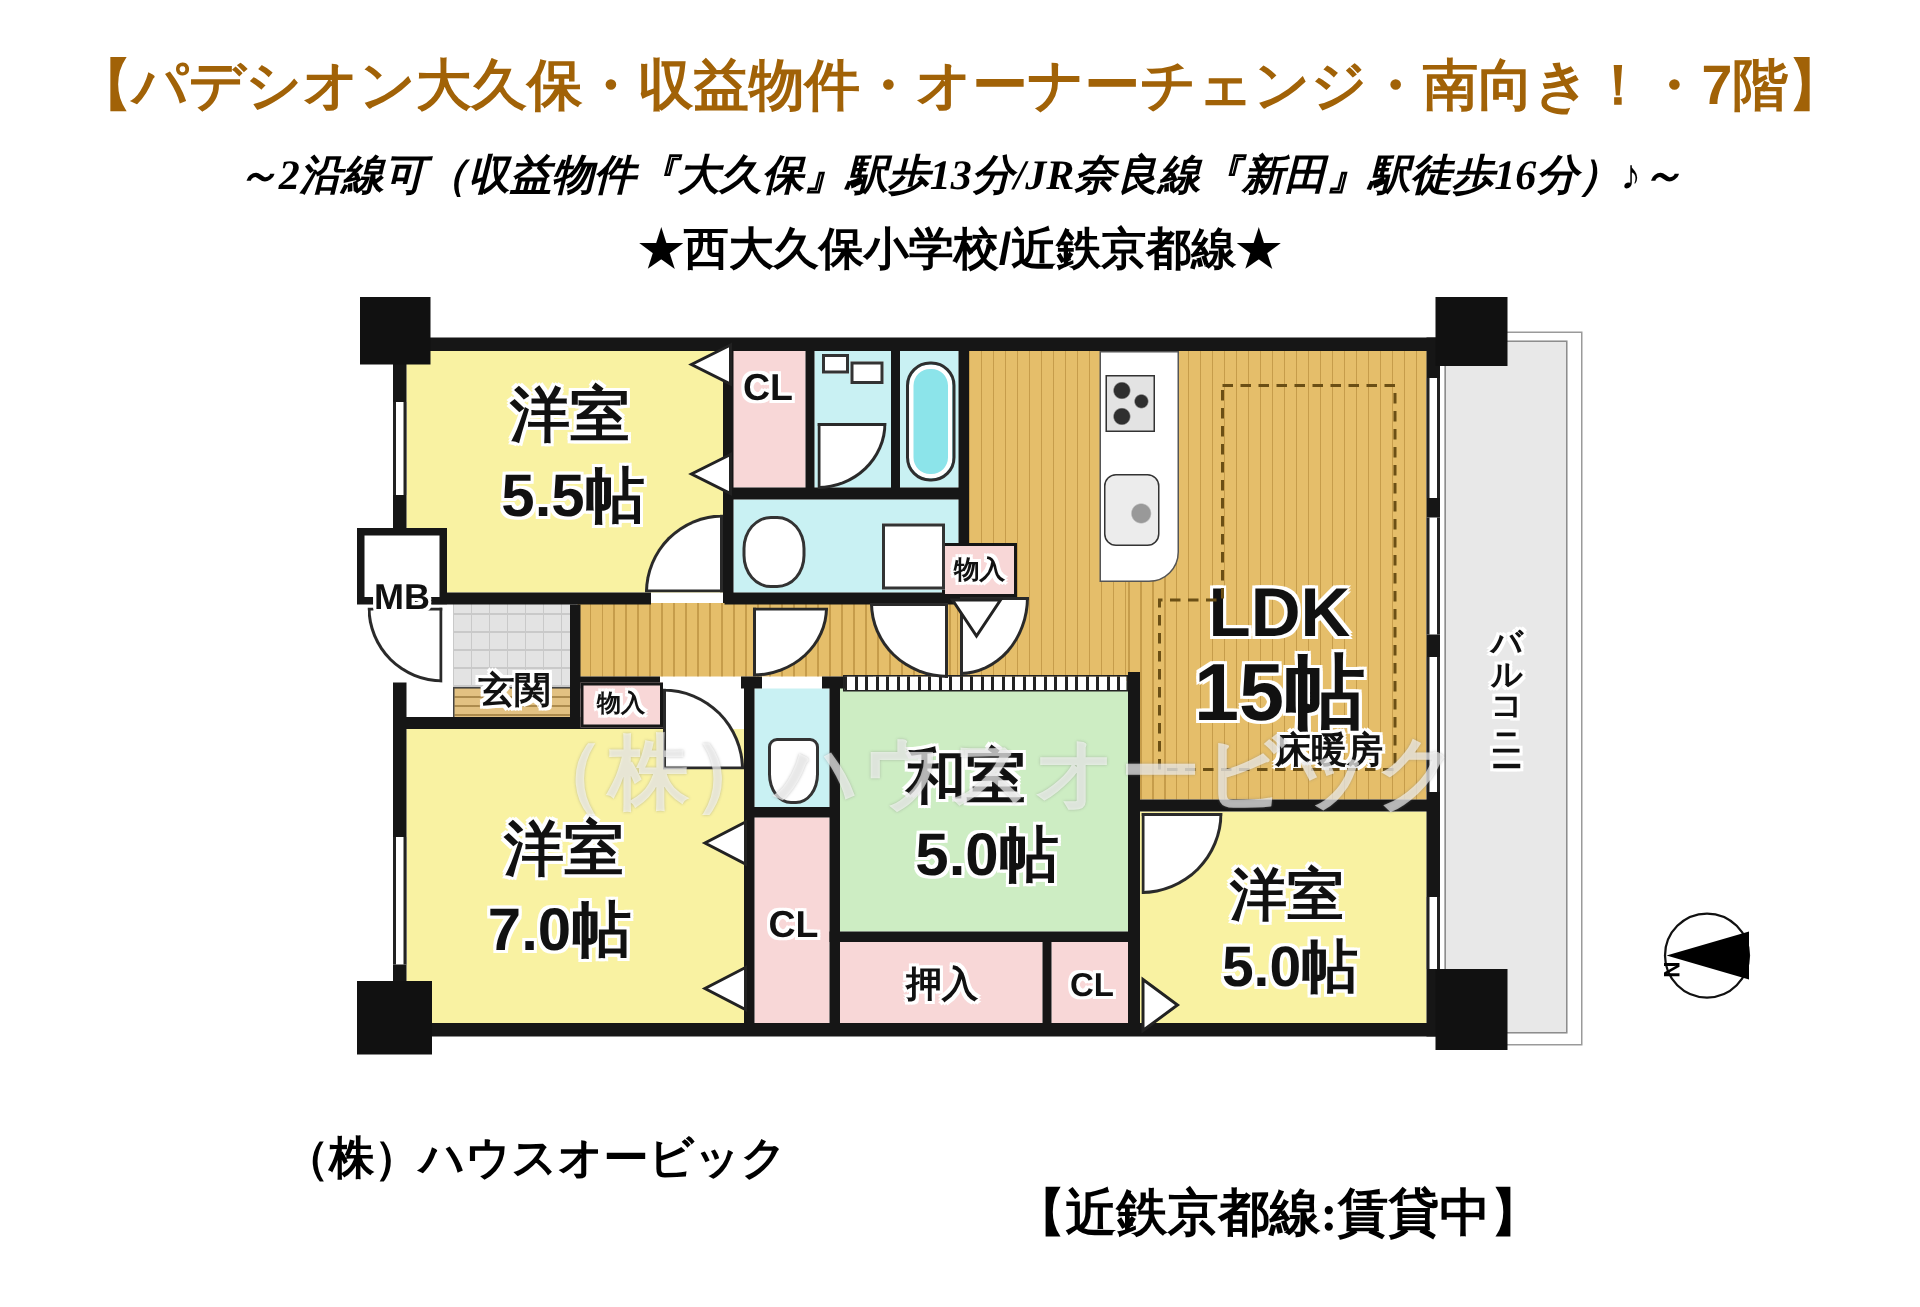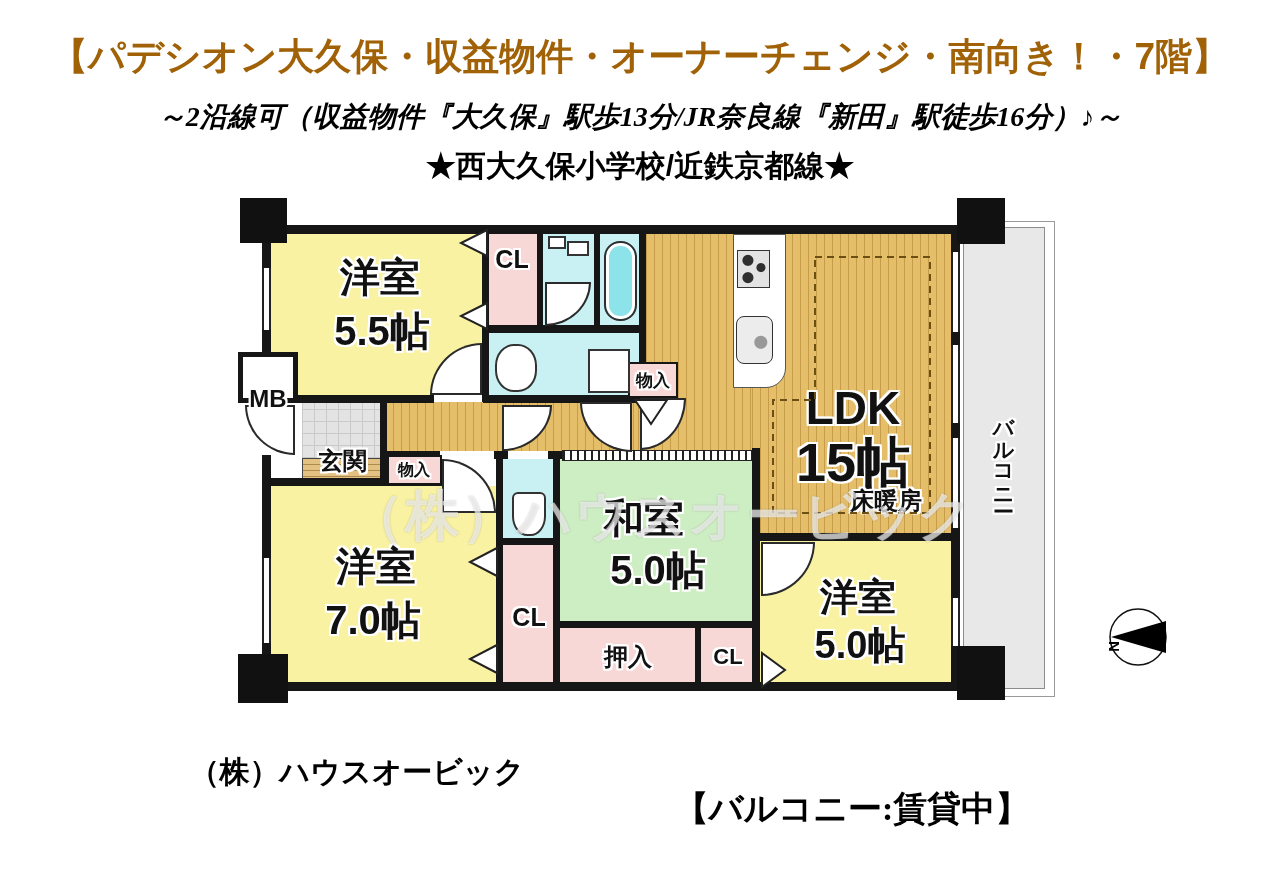--- a/index.html
+++ b/index.html
@@ -201,15 +201,15 @@
     <g>
       <circle cx="1138" cy="637" r="28" fill="#fff" stroke="#111" stroke-width="1.5"></circle>
       <polygon points="1111,637 1166,621 1166,653" fill="#000"></polygon>
       <text x="1118" y="642" font-size="15" font-weight="bold" transform="rotate(90 1114 637)" fill="#000">N</text>
     </g>
   </svg>
 
   <div class="watermark">（株）ハウスオービック</div>
 
   <div class="f-company">（株）ハウスオービック</div>
-  <div class="f-status">【バルコニー:賃貸中】</div>
+  <div class="f-status">【近鉄京都線:賃貸中】</div>
 
 </div>
 
 </body></html>

